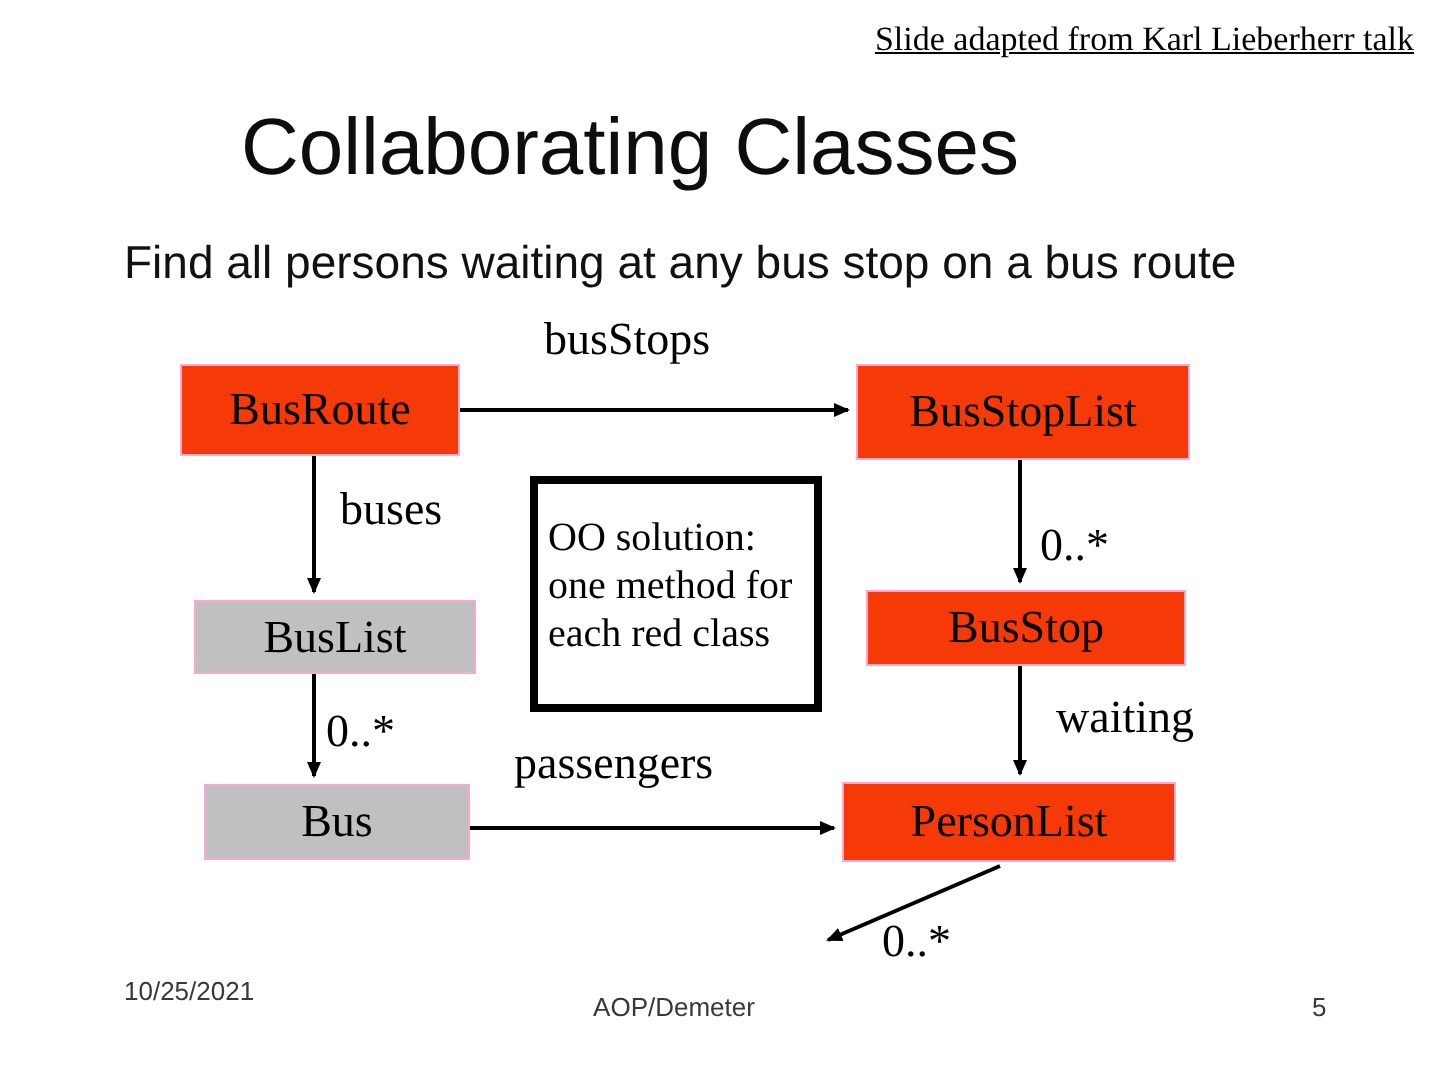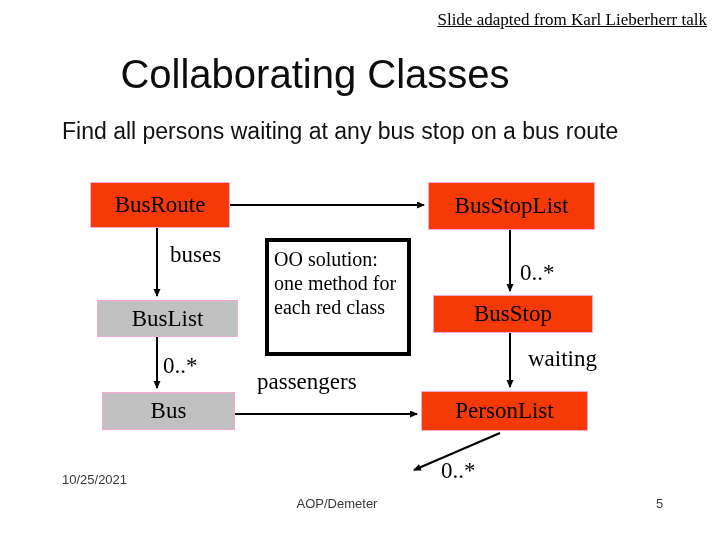--- a/index.html
+++ b/index.html
@@ -14,21 +14,21 @@
   .subtitle{top:118px;left:62px;font-family:"Liberation Sans",sans-serif;font-size:23px;color:#111;}
   .node{
     display:flex;align-items:center;justify-content:center;
     border:1px solid #f9a8d4;font-size:23px;box-sizing:border-box;
   }
   .fill-red{background:var(--red);}
   .fill-gray{background:var(--gray);}
   .edge-label{font-size:23px;white-space:nowrap;}
   .note-box{
     left:265px;top:238px;width:146px;height:118px;box-sizing:border-box;
-    border:4px solid #000;background:#fff;padding:5px 5px;
+    border:4px solid #000;background:#fff;padding:15px 5px;
     font-size:20px;line-height:1.2;
   }
   .footer{font-family:"Liberation Sans",sans-serif;font-size:13px;color:#383838;}
   svg.connectors{position:absolute;left:0;top:0;pointer-events:none;}
 </style>
 </head>
 <body>
 
 <div id="slide">
 
@@ -77,26 +77,27 @@
 
   <div class="abs node fill-red" style="left:433px;top:295px;width:160px;height:38px;">
     <span>BusStop</span>
   </div>
 
   <div class="abs node fill-red" style="left:421px;top:391px;width:167px;height:40px;">
     <span>PersonList</span>
   </div>
 
 
+  <div class="abs edge-label" style="left:272px;top:157px;">busStops</div>
   <div class="abs edge-label" style="left:170px;top:242px;">buses</div>
   <div class="abs edge-label" style="left:163px;top:353px;">0..*</div>
   <div class="abs edge-label" style="left:257px;top:369px;">passengers</div>
   <div class="abs edge-label" style="left:520px;top:260px;">0..*</div>
   <div class="abs edge-label" style="left:528px;top:346px;">waiting</div>
   <div class="abs edge-label" style="left:441px;top:458px;">0..*</div>
 
   <div class="abs note-box">OO solution: one method for each red class</div>
 
-  <div class="abs footer" style="left:62px;top:472px;">10/25/2021</div>
+  <div class="abs footer" style="left:62px;top:488px;">10/25/2021</div>
   <div class="abs footer" style="left:267px;top:496px;width:140px;text-align:center;">AOP/Demeter</div>
   <div class="abs footer" style="left:656px;top:496px;">5</div>
 
 </div>
 
 </body></html>

